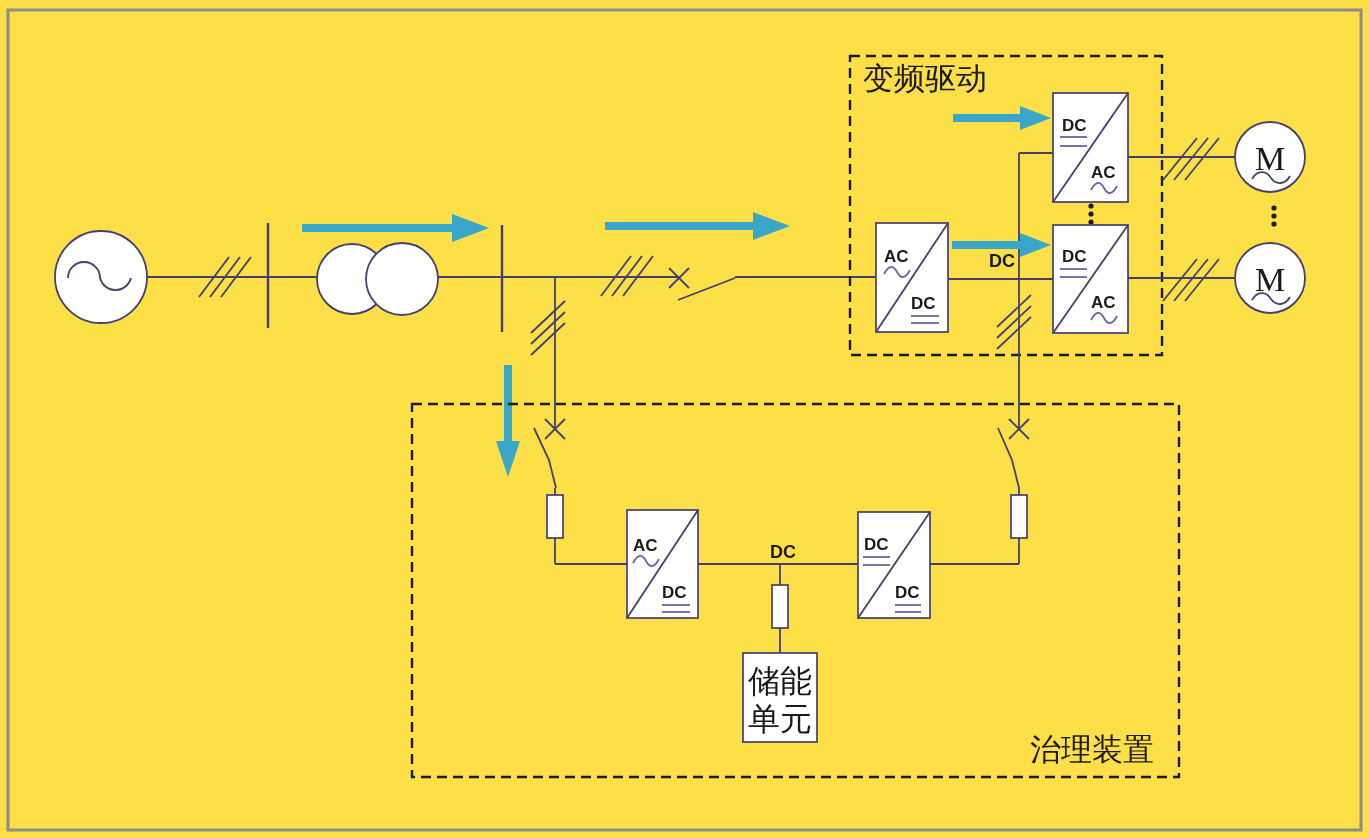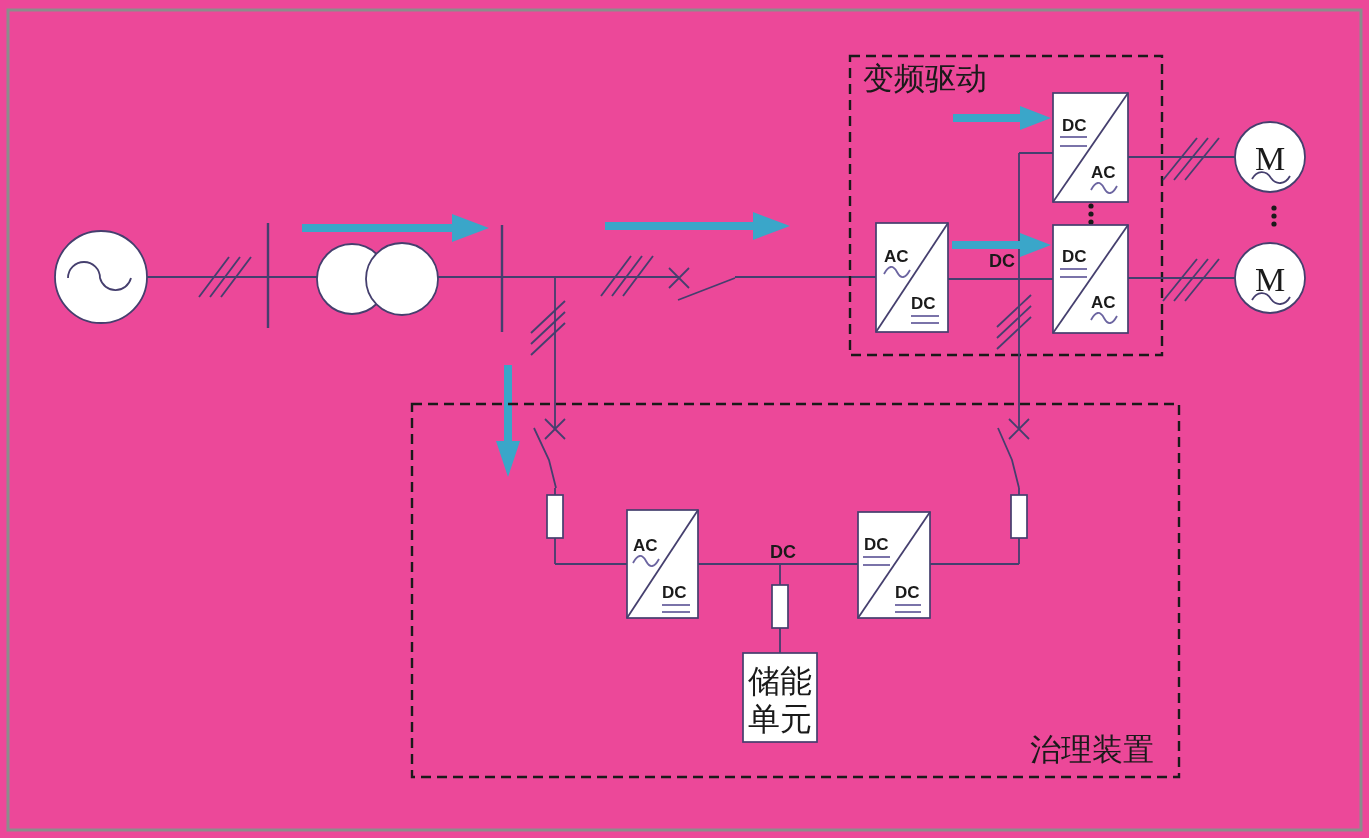--- a/index.html
+++ b/index.html
@@ -1,16 +1,16 @@
 <!DOCTYPE html>
 <html style="--wire: #453f6e; --wire_light: #6b64a0; --text: #1a1a1a; --arrow: #3aa6c9; --dash: #1a1a1a; --frame: #8c8c8c;"><head>
 <meta charset="utf-8">
 <style>
   html,body{margin:0;padding:0;background:#ffffff;}
-  .stage{position:relative;width:1369px;height:838px;background:#ec4899;}
+  .stage{position:relative;width:1369px;height:838px;background:#fde047;}
   svg{display:block;font-family:"Liberation Sans",sans-serif;}
   .frame{fill:none;stroke:var(--frame,#8c8c8c);stroke-width:3;}
   .wire{fill:none;stroke:var(--wire,#453f6e);stroke-width:1.8;}
   .wire2{fill:none;stroke:var(--wire_light,#6b64a0);stroke-width:1.8;}
   .bus{fill:none;stroke:var(--wire,#453f6e);stroke-width:2.4;}
   .sym{fill:#ffffff;stroke:var(--wire,#453f6e);stroke-width:1.8;}
   .boxr{fill:#ffffff;stroke:var(--wire,#453f6e);stroke-width:1.7;}
   .dashbox{fill:none;stroke:var(--dash,#1a1a1a);stroke-width:2.4;stroke-dasharray:10 6;}
   .arrowb{fill:none;stroke:var(--arrow,#3aa6c9);stroke-width:8;}
   .arrowh{fill:var(--arrow,#3aa6c9);stroke:none;}

